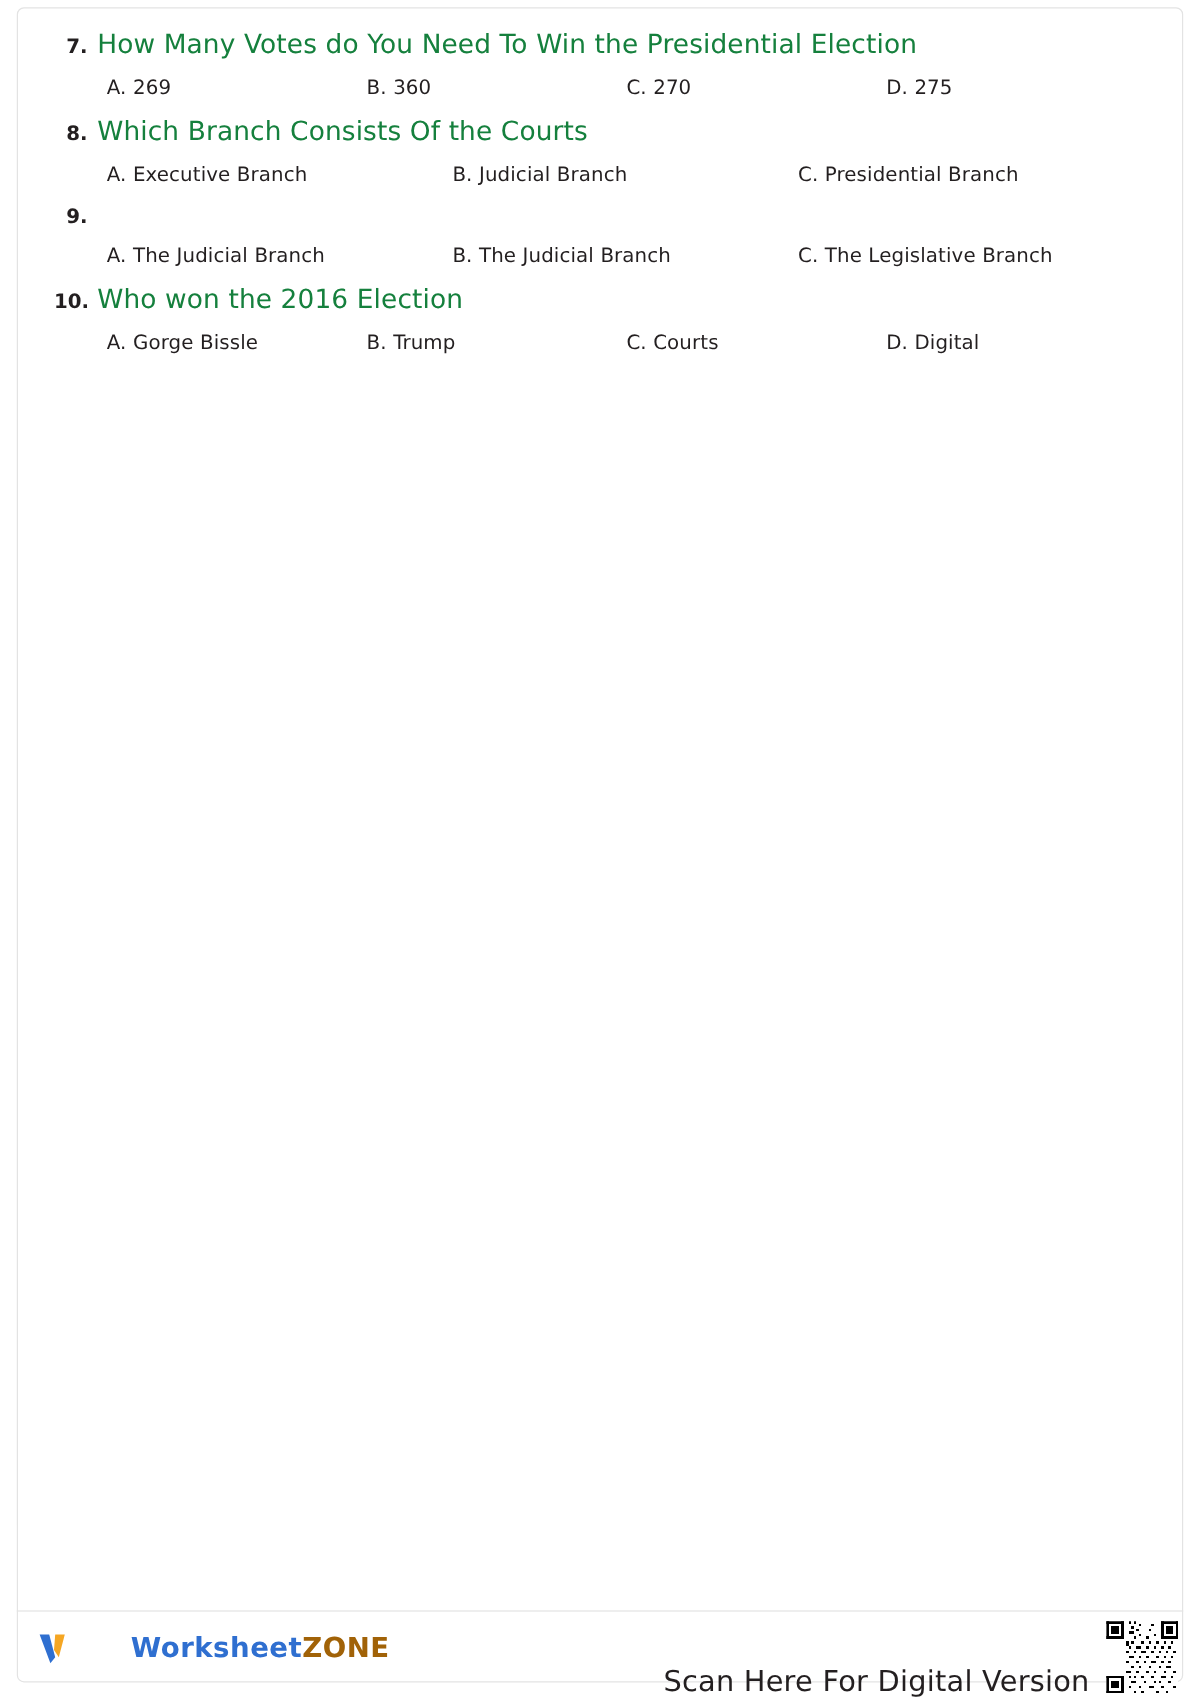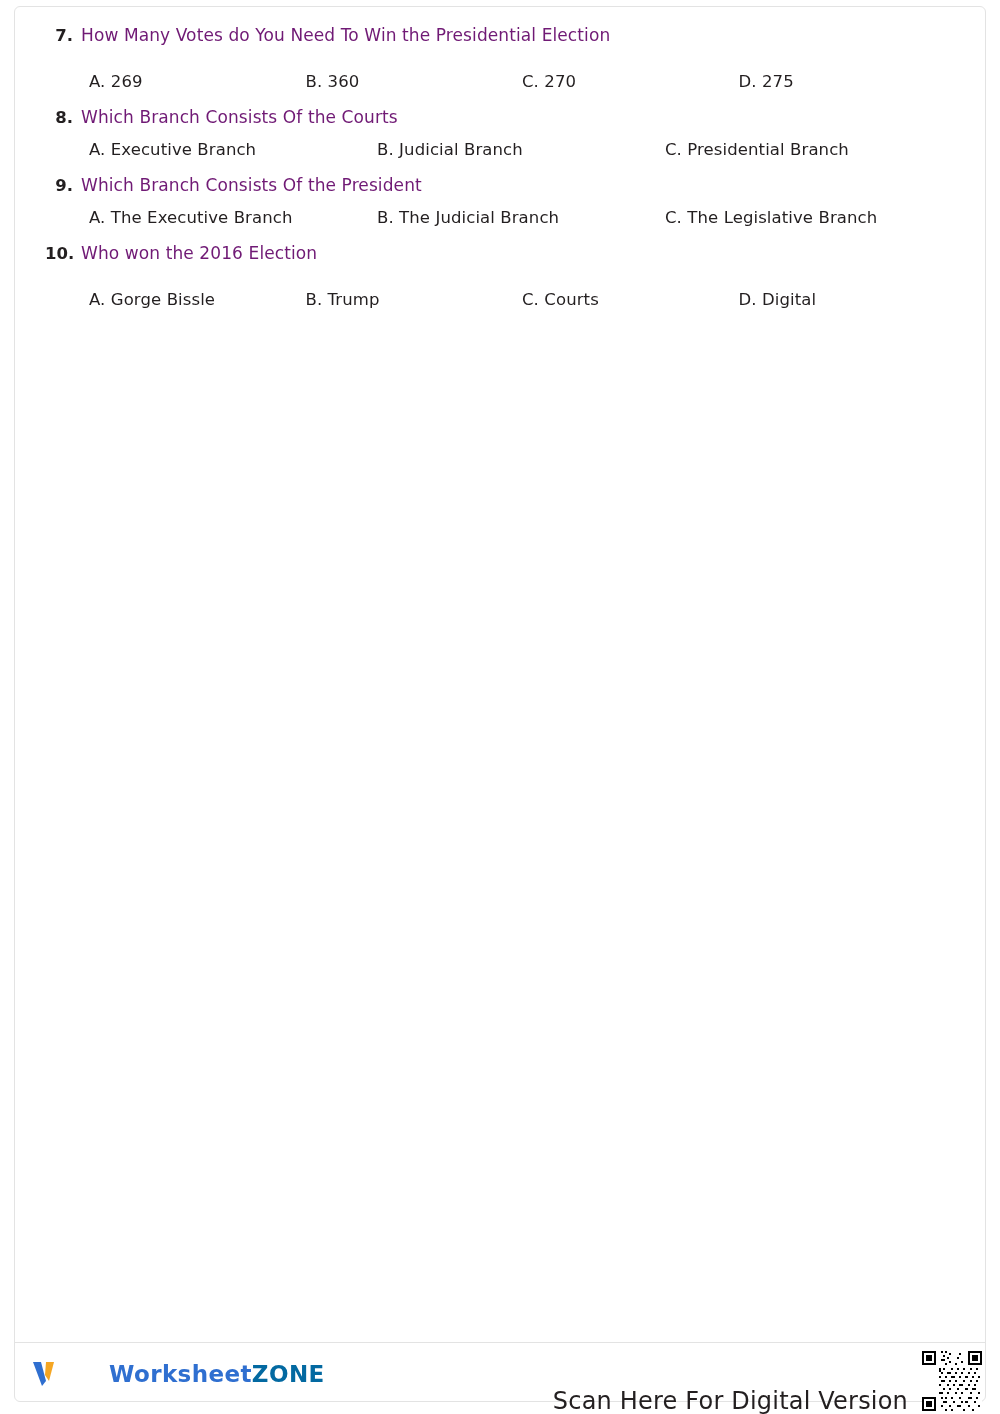--- a/index.html
+++ b/index.html
@@ -44,36 +44,36 @@
     width: 36px;
     min-width: 36px;
     text-align: right;
     font-weight: bold;
     font-size: 16.5px;
     padding-right: 8px;
     box-sizing: border-box;
     color: #231f20;
   }
   .q-text {
-    font-size: 17px;
-    color: #701a75;
+    font-size: 22px;
+    color: #15803d;
     letter-spacing: 0.1px;
   }
   .options {
     display: flex;
     margin-top: 13px;
     padding-left: 44px;
   }
   .option {
     font-size: 16.5px;
     color: #231f20;
     letter-spacing: 0.1px;
   }
   
-  .opts-4 .option { width: 222px; margin-top: 14px; }
+  .opts-4 .option { width: 222px; }
   .opts-3 .option { width: 288px; }
 
   .footer {
     position: absolute;
     left: 14px;
     right: 14px;
     bottom: 6px;
     height: 66px;
     border-top: 1px solid #e3e3e3;
     box-sizing: border-box;
@@ -89,21 +89,21 @@
     width: 34px;
     height: 34px;
     margin-right: 9px;
   }
   .brand-text {
     font-size: 23px;
     font-weight: bold;
     letter-spacing: 0.4px;
   }
   .brand-worksheet { color: #2f6fd0; margin-left: 36px; }
-  .brand-zone { color: #0369a1; }
+  .brand-zone { color: #a16207; }
   .scan-text {
     position: absolute;
     right: 78px;
     top: 18px;
     font-size: 24px;
     color: #231f20;
     letter-spacing: 0.2px;
     margin-top: 26px;
   }
   .qr {
@@ -142,24 +142,23 @@
       <div class="options opts-3">
         <span class="option">A. Executive Branch</span>
         <span class="option">B. Judicial Branch</span>
         <span class="option">C. Presidential Branch</span>
       </div>
     </div>
 
     <div class="question-block">
       <div class="q-row">
         <span class="q-num">9.</span>
-        <span class="q-text">Which Branch Consists Of the President</span>
       </div>
       <div class="options opts-3">
-        <span class="option">A. The Executive Branch</span>
+        <span class="option">A. The Judicial Branch</span>
         <span class="option">B. The Judicial Branch</span>
         <span class="option">C. The Legislative Branch</span>
       </div>
     </div>
 
     <div class="question-block">
       <div class="q-row">
         <span class="q-num">10.</span>
         <span class="q-text">Who won the 2016 Election</span>
       </div>

